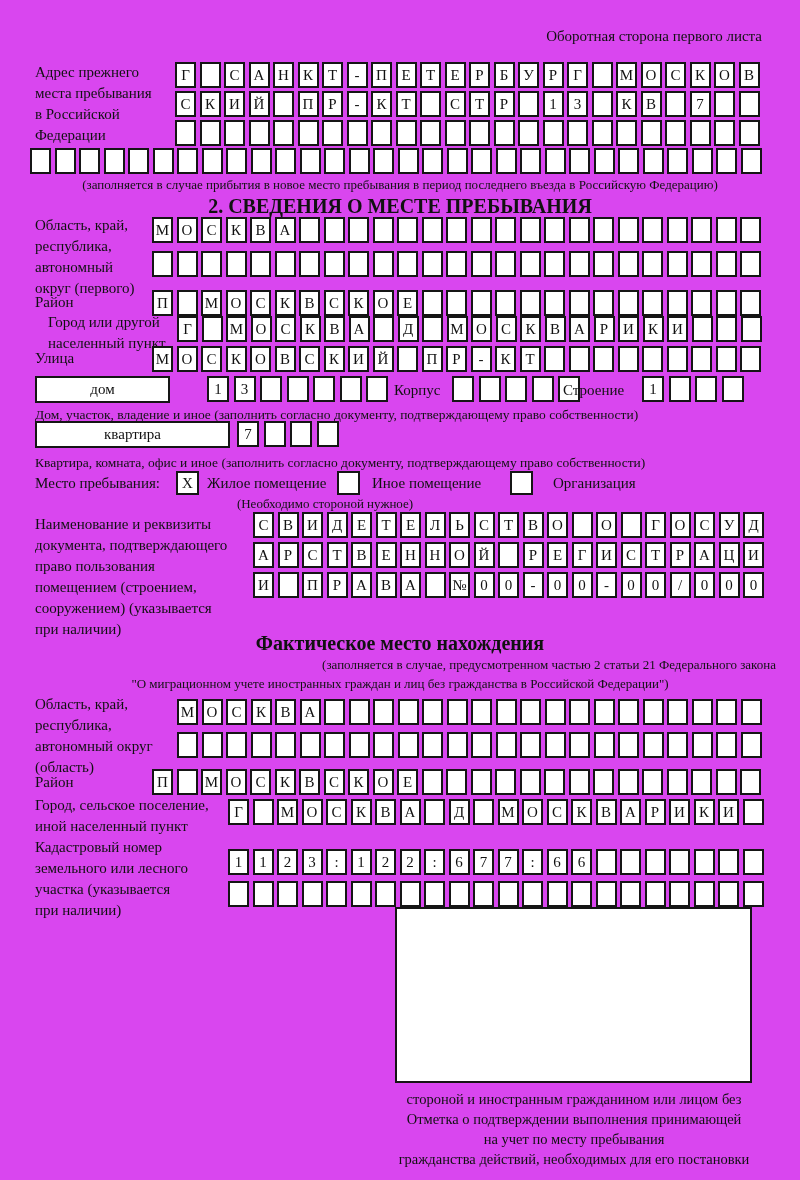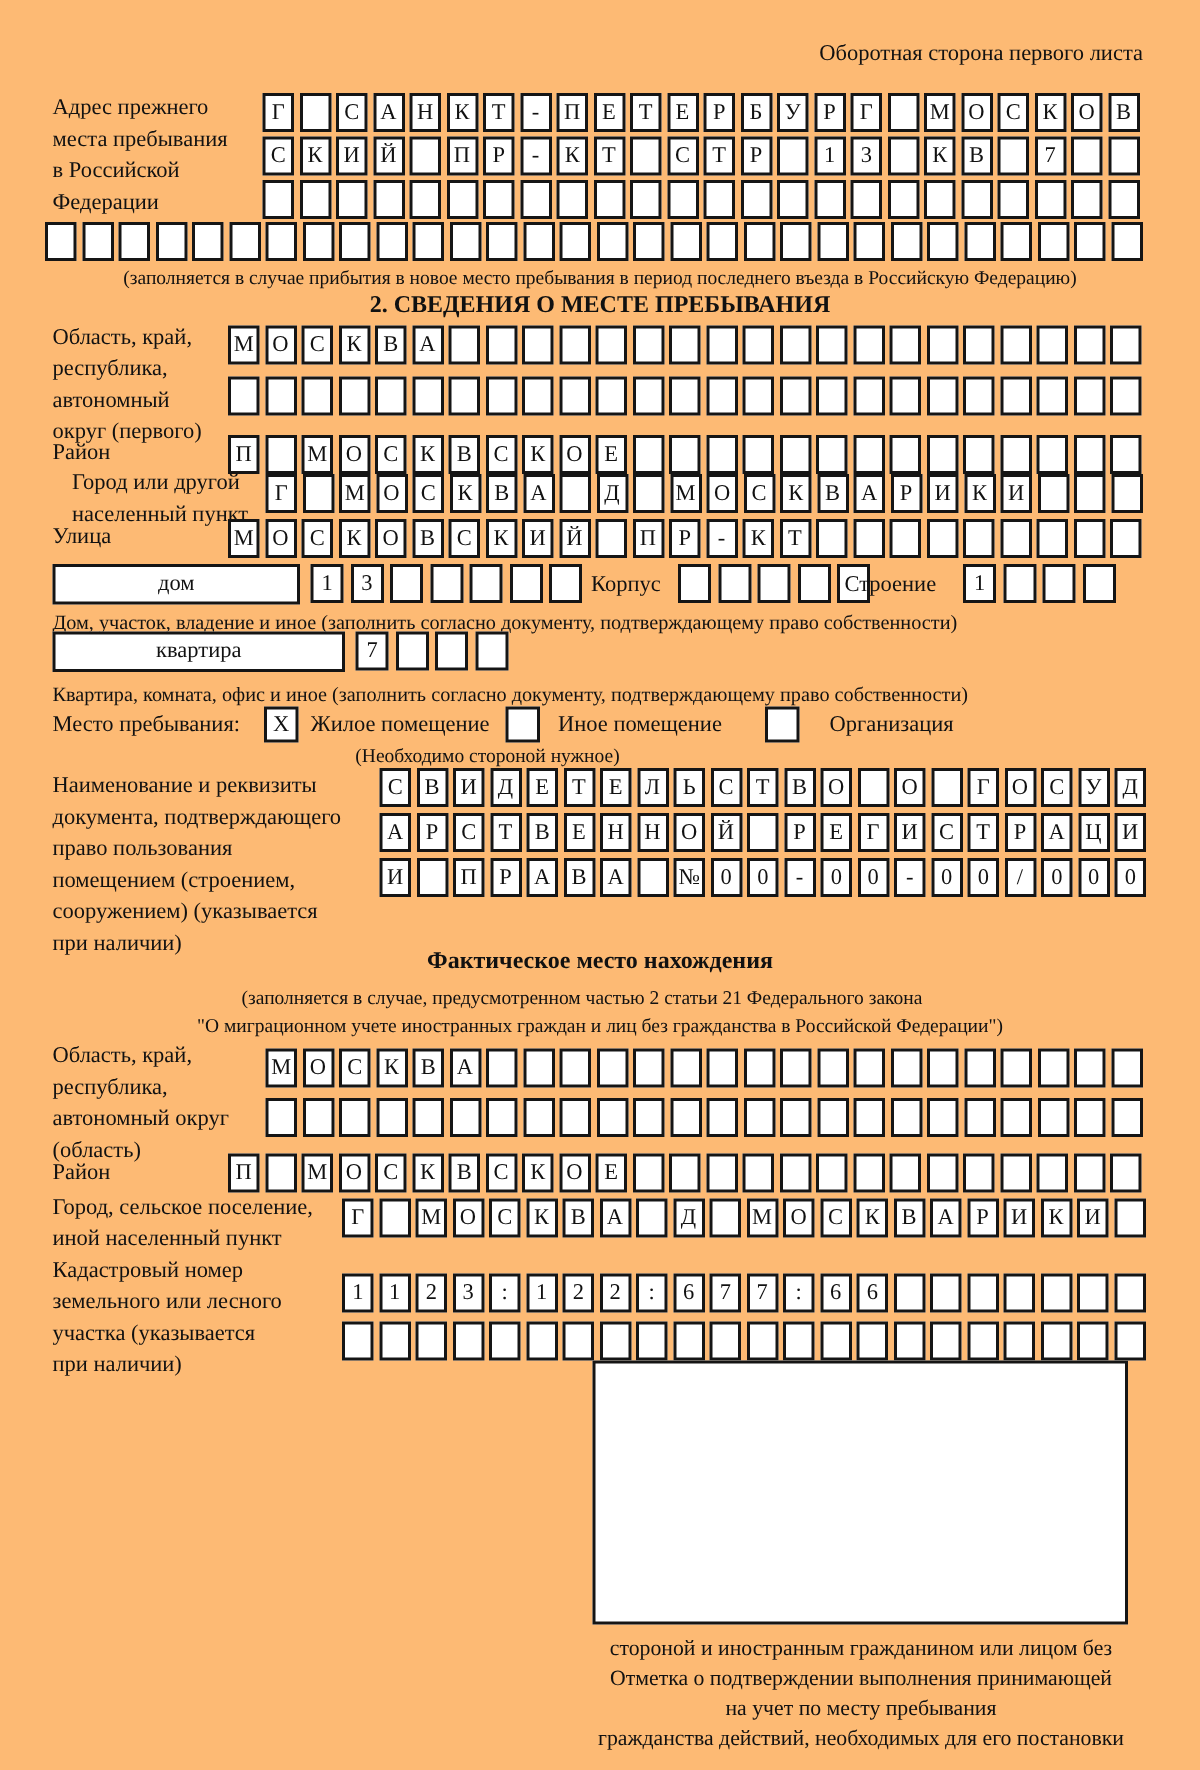--- a/index.html
+++ b/index.html
@@ -1,22 +1,22 @@
 <!DOCTYPE html>
 <html><head>
 <meta charset="utf-8">
 <style>
   html,body{margin:0;padding:0;background:#fff;}
-  .page{position:relative;width:800px;height:1180px;background:#fdba74;color:#111;
+  .page{position:relative;width:800px;height:1180px;background:#d946ef;color:#111;
         font-family:"Liberation Serif","DejaVu Serif",serif;overflow:hidden;}
   .abs{position:absolute;}
   .lbl{font-size:15px;line-height:21px;color:#111;}
   .lbl-line{white-space:nowrap;}
   .note{font-size:13px;color:#111;text-align:center;white-space:nowrap;}
-  .title{font-weight:bold;font-size:16px;text-align:center;width:100%;}
+  .title{font-weight:bold;font-size:20px;text-align:center;width:100%;}
   .grid{white-space:nowrap;}
   .cell{display:inline-block;width:21px;height:26px;box-sizing:border-box;border:2px solid #151515;
         margin-right:3.5px;text-align:center;font-size:15px;line-height:22px;vertical-align:top;background:#fff;}
   .grid.wide .cell{width:22px;margin-right:4.5px;}
   .fieldbox{box-sizing:border-box;border:2px solid #151515;height:27px;text-align:center;
             font-size:15px;line-height:23px;background:#fff;}
   .chk{display:inline-block;width:23px;height:24px;box-sizing:border-box;border:2px solid #151515;
        text-align:center;font-size:15px;line-height:20px;vertical-align:middle;background:#fff;}
   .inline-lbl{font-size:15px;line-height:24px;white-space:nowrap;}
   .stamp{box-sizing:border-box;border:2px solid #151515;background:#fff;}
@@ -57,21 +57,21 @@
 
   <div class="abs lbl" style="left:48px;top:312px;">
       <div class="lbl-line">Город или другой</div>
       <div class="lbl-line">населенный пункт</div>
     </div>
   <div class="abs grid" style="left:177px;top:316px;"><span class="cell">Г</span><span class="cell"></span><span class="cell">М</span><span class="cell">О</span><span class="cell">С</span><span class="cell">К</span><span class="cell">В</span><span class="cell">А</span><span class="cell"></span><span class="cell">Д</span><span class="cell"></span><span class="cell">М</span><span class="cell">О</span><span class="cell">С</span><span class="cell">К</span><span class="cell">В</span><span class="cell">А</span><span class="cell">Р</span><span class="cell">И</span><span class="cell">К</span><span class="cell">И</span><span class="cell"></span><span class="cell"></span><span class="cell"></span></div>
 
   <div class="abs lbl" style="left:35px;top:348px;">Улица</div>
   <div class="abs grid" style="left:152px;top:346px;"><span class="cell">М</span><span class="cell">О</span><span class="cell">С</span><span class="cell">К</span><span class="cell">О</span><span class="cell">В</span><span class="cell">С</span><span class="cell">К</span><span class="cell">И</span><span class="cell">Й</span><span class="cell"></span><span class="cell">П</span><span class="cell">Р</span><span class="cell">-</span><span class="cell">К</span><span class="cell">Т</span><span class="cell"></span><span class="cell"></span><span class="cell"></span><span class="cell"></span><span class="cell"></span><span class="cell"></span><span class="cell"></span><span class="cell"></span><span class="cell"></span></div>
 
-  <div class="abs fieldbox" style="left:35px;top:376px;width:165px;text-align:center;">дом</div>
+  <div class="abs fieldbox" style="left:35px;top:376px;width:135px;text-align:center;">дом</div>
   <div class="abs grid wide" style="left:207px;top:376px;"><span class="cell">1</span><span class="cell">3</span><span class="cell"></span><span class="cell"></span><span class="cell"></span><span class="cell"></span><span class="cell"></span></div>
   <div class="abs inline-lbl" style="left:394px;top:378px;">Корпус</div>
   <div class="abs grid wide" style="left:452px;top:376px;"><span class="cell"></span><span class="cell"></span><span class="cell"></span><span class="cell"></span><span class="cell"></span></div>
   <div class="abs inline-lbl" style="left:563px;top:378px;">Строение</div>
   <div class="abs grid wide" style="left:642px;top:376px;"><span class="cell">1</span><span class="cell"></span><span class="cell"></span><span class="cell"></span></div>
   <div class="abs lbl" style="left:35px;top:404px;font-size:13.5px;white-space:nowrap;">Дом, участок, владение и иное (заполнить согласно документу, подтверждающему право собственности)</div>
 
   <div class="abs fieldbox" style="left:35px;top:421px;width:195px;">квартира</div>
   <div class="abs grid wide" style="left:237px;top:421px;"><span class="cell">7</span><span class="cell"></span><span class="cell"></span><span class="cell"></span></div>
   <div class="abs lbl" style="left:35px;top:452px;font-size:13.5px;white-space:nowrap;">Квартира, комната, офис и иное (заполнить согласно документу, подтверждающему право собственности)</div>
@@ -91,21 +91,21 @@
       <div class="lbl-line">право пользования</div>
       <div class="lbl-line">помещением (строением,</div>
       <div class="lbl-line">сооружением) (указывается</div>
       <div class="lbl-line">при наличии)</div>
     </div>
   <div class="abs grid" style="left:253px;top:512px;"><span class="cell">С</span><span class="cell">В</span><span class="cell">И</span><span class="cell">Д</span><span class="cell">Е</span><span class="cell">Т</span><span class="cell">Е</span><span class="cell">Л</span><span class="cell">Ь</span><span class="cell">С</span><span class="cell">Т</span><span class="cell">В</span><span class="cell">О</span><span class="cell"></span><span class="cell">О</span><span class="cell"></span><span class="cell">Г</span><span class="cell">О</span><span class="cell">С</span><span class="cell">У</span><span class="cell">Д</span></div>
   <div class="abs grid" style="left:253px;top:542px;"><span class="cell">А</span><span class="cell">Р</span><span class="cell">С</span><span class="cell">Т</span><span class="cell">В</span><span class="cell">Е</span><span class="cell">Н</span><span class="cell">Н</span><span class="cell">О</span><span class="cell">Й</span><span class="cell"></span><span class="cell">Р</span><span class="cell">Е</span><span class="cell">Г</span><span class="cell">И</span><span class="cell">С</span><span class="cell">Т</span><span class="cell">Р</span><span class="cell">А</span><span class="cell">Ц</span><span class="cell">И</span></div>
   <div class="abs grid" style="left:253px;top:572px;"><span class="cell">И</span><span class="cell"></span><span class="cell">П</span><span class="cell">Р</span><span class="cell">А</span><span class="cell">В</span><span class="cell">А</span><span class="cell"></span><span class="cell">№</span><span class="cell">0</span><span class="cell">0</span><span class="cell">-</span><span class="cell">0</span><span class="cell">0</span><span class="cell">-</span><span class="cell">0</span><span class="cell">0</span><span class="cell">/</span><span class="cell">0</span><span class="cell">0</span><span class="cell">0</span></div>
 
   <div class="abs title" style="left:0;top:632px;">Фактическое место нахождения</div>
-  <div class="abs note" style="left:0;top:657px;width:776px;">(заполняется в случае, предусмотренном частью 2 статьи 21 Федерального закона</div>
+  <div class="abs note" style="left:0;top:657px;width:776px;text-align:right;">(заполняется в случае, предусмотренном частью 2 статьи 21 Федерального закона</div>
   <div class="abs note" style="left:0;top:676px;width:800px;">"О миграционном учете иностранных граждан и лиц без гражданства в Российской Федерации")</div>
 
   <div class="abs lbl" style="left:35px;top:694px;">
       <div class="lbl-line">Область, край,</div>
       <div class="lbl-line">республика,</div>
       <div class="lbl-line">автономный округ</div>
       <div class="lbl-line">(область)</div>
     </div>
   <div class="abs grid" style="left:177px;top:699px;"><span class="cell">М</span><span class="cell">О</span><span class="cell">С</span><span class="cell">К</span><span class="cell">В</span><span class="cell">А</span><span class="cell"></span><span class="cell"></span><span class="cell"></span><span class="cell"></span><span class="cell"></span><span class="cell"></span><span class="cell"></span><span class="cell"></span><span class="cell"></span><span class="cell"></span><span class="cell"></span><span class="cell"></span><span class="cell"></span><span class="cell"></span><span class="cell"></span><span class="cell"></span><span class="cell"></span><span class="cell"></span></div>
   <div class="abs grid" style="left:177px;top:732px;"><span class="cell"></span><span class="cell"></span><span class="cell"></span><span class="cell"></span><span class="cell"></span><span class="cell"></span><span class="cell"></span><span class="cell"></span><span class="cell"></span><span class="cell"></span><span class="cell"></span><span class="cell"></span><span class="cell"></span><span class="cell"></span><span class="cell"></span><span class="cell"></span><span class="cell"></span><span class="cell"></span><span class="cell"></span><span class="cell"></span><span class="cell"></span><span class="cell"></span><span class="cell"></span><span class="cell"></span></div>

